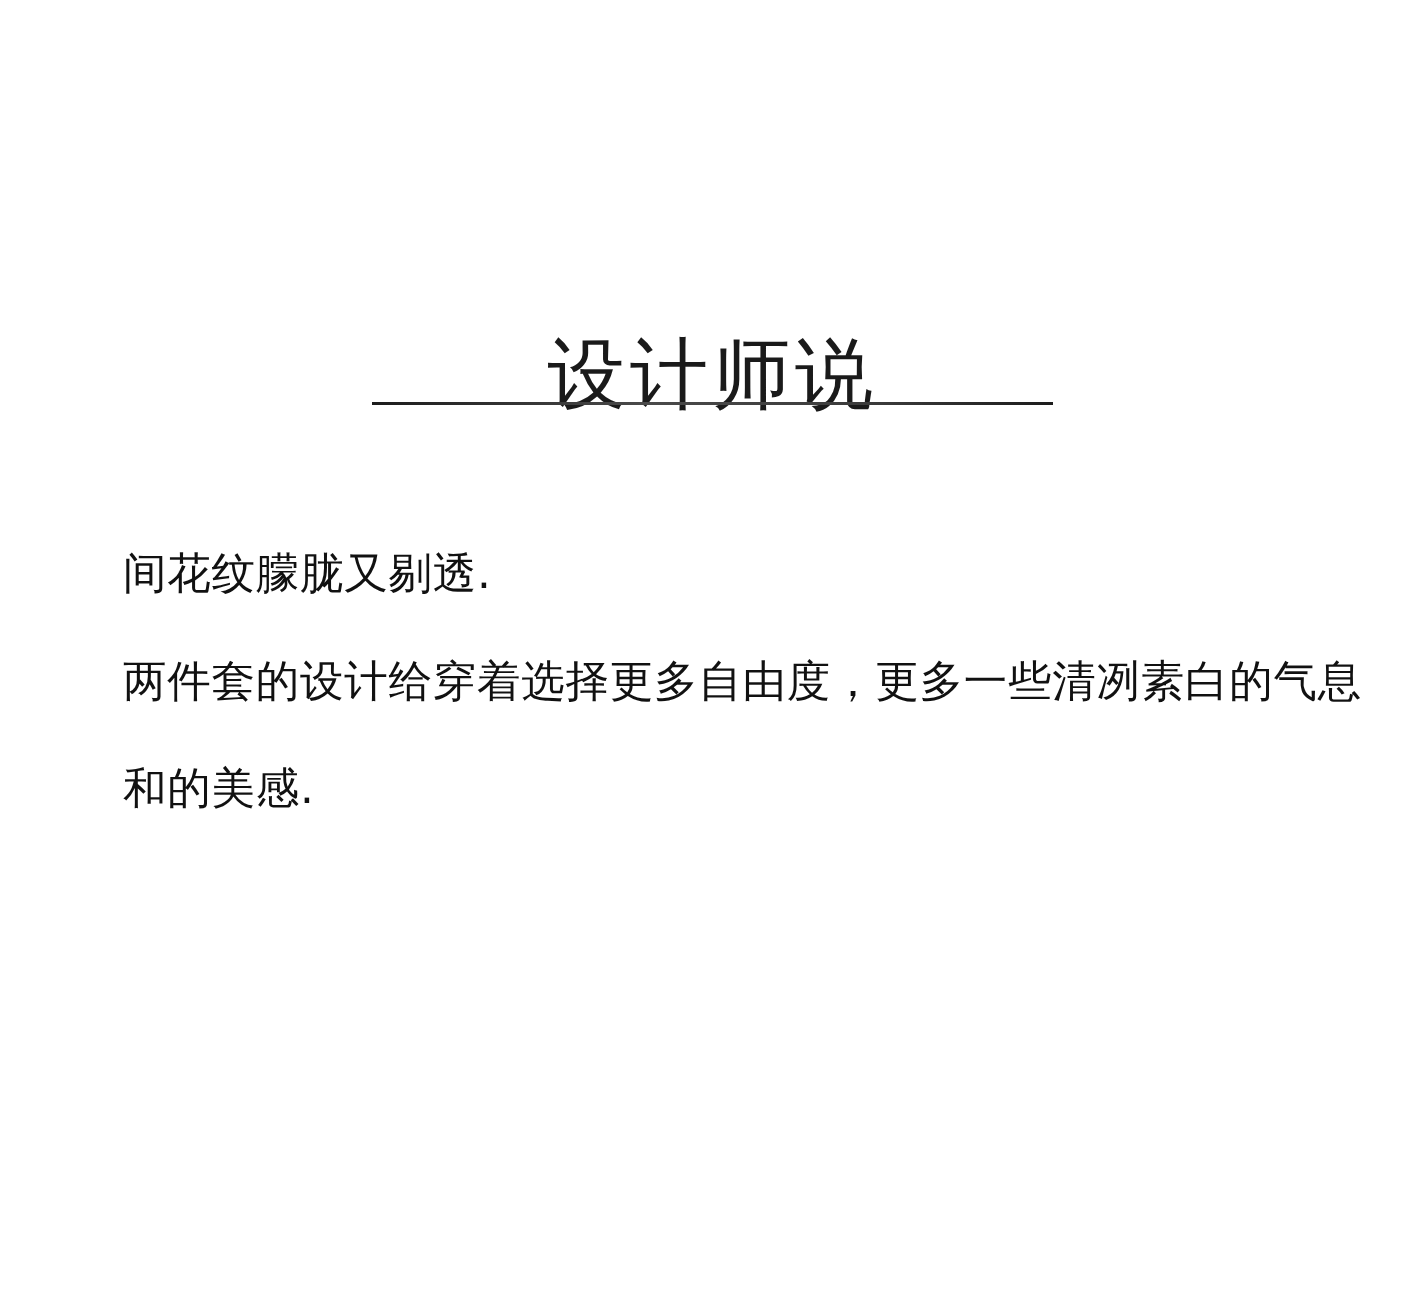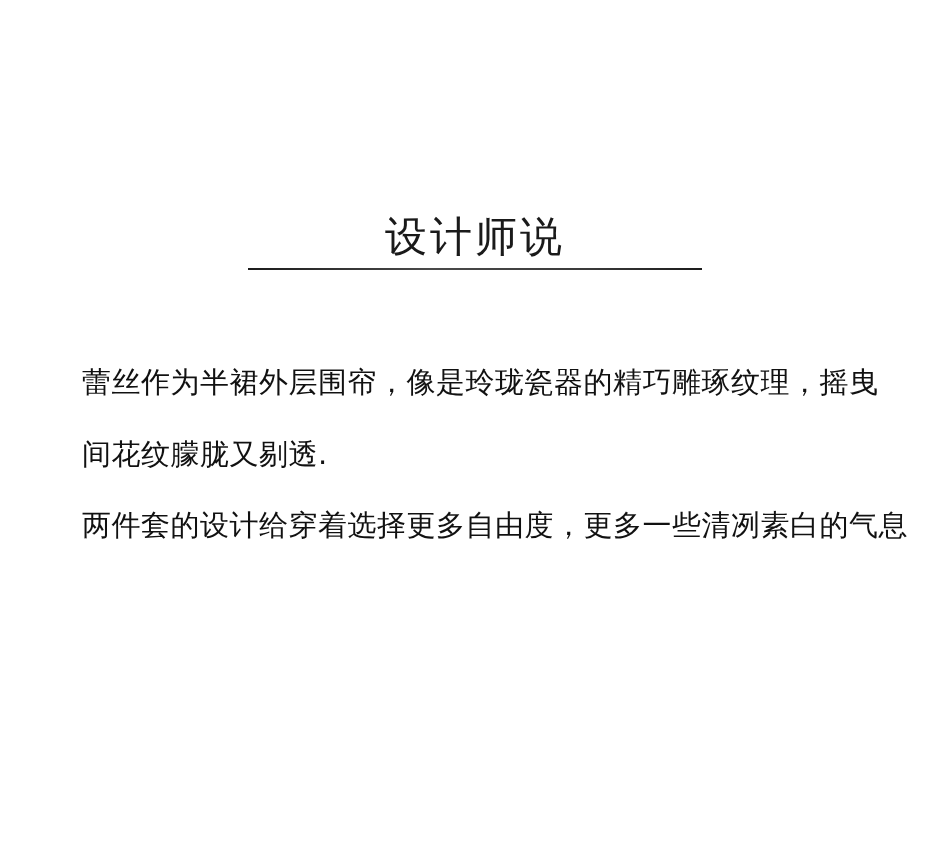--- a/index.html
+++ b/index.html
@@ -15,21 +15,21 @@
       background: #ffffff;
       overflow: hidden;
       margin: 0 auto;
     }
     .page-title {
       position: absolute;
       top: 184px;
       left: 0;
       width: 100%;
       text-align: center;
-      font-size: 42px;
+      font-size: 52px;
       font-weight: 400;
       letter-spacing: 3px;
       color: #1a1a1a;
       line-height: 1.2;
       white-space: nowrap;
     }
     .title-divider {
       position: absolute;
       top: 268px;
       left: 248px;
@@ -63,23 +63,23 @@
 
 <div class="page">
 
   <h1 class="page-title">设计师说</h1>
 
   <div class="title-divider"></div>
 
   <div class="body-text">
 
     <div class="paragraph">
-      <span class="text-line">蕾丝作为半裙外层围帘，像是玲珑瓷器的精巧雕琢纹理，摇曳</span>
       <span class="text-line">间花纹朦胧又剔透.</span>
     </div>
 
     <div class="paragraph">
       <span class="text-line">两件套的设计给穿着选择更多自由度，更多一些清冽素白的气息</span>
+      <span class="text-line">和的美感.</span>
     </div>
 
   </div>
 
 </div>
 
 </body></html>

